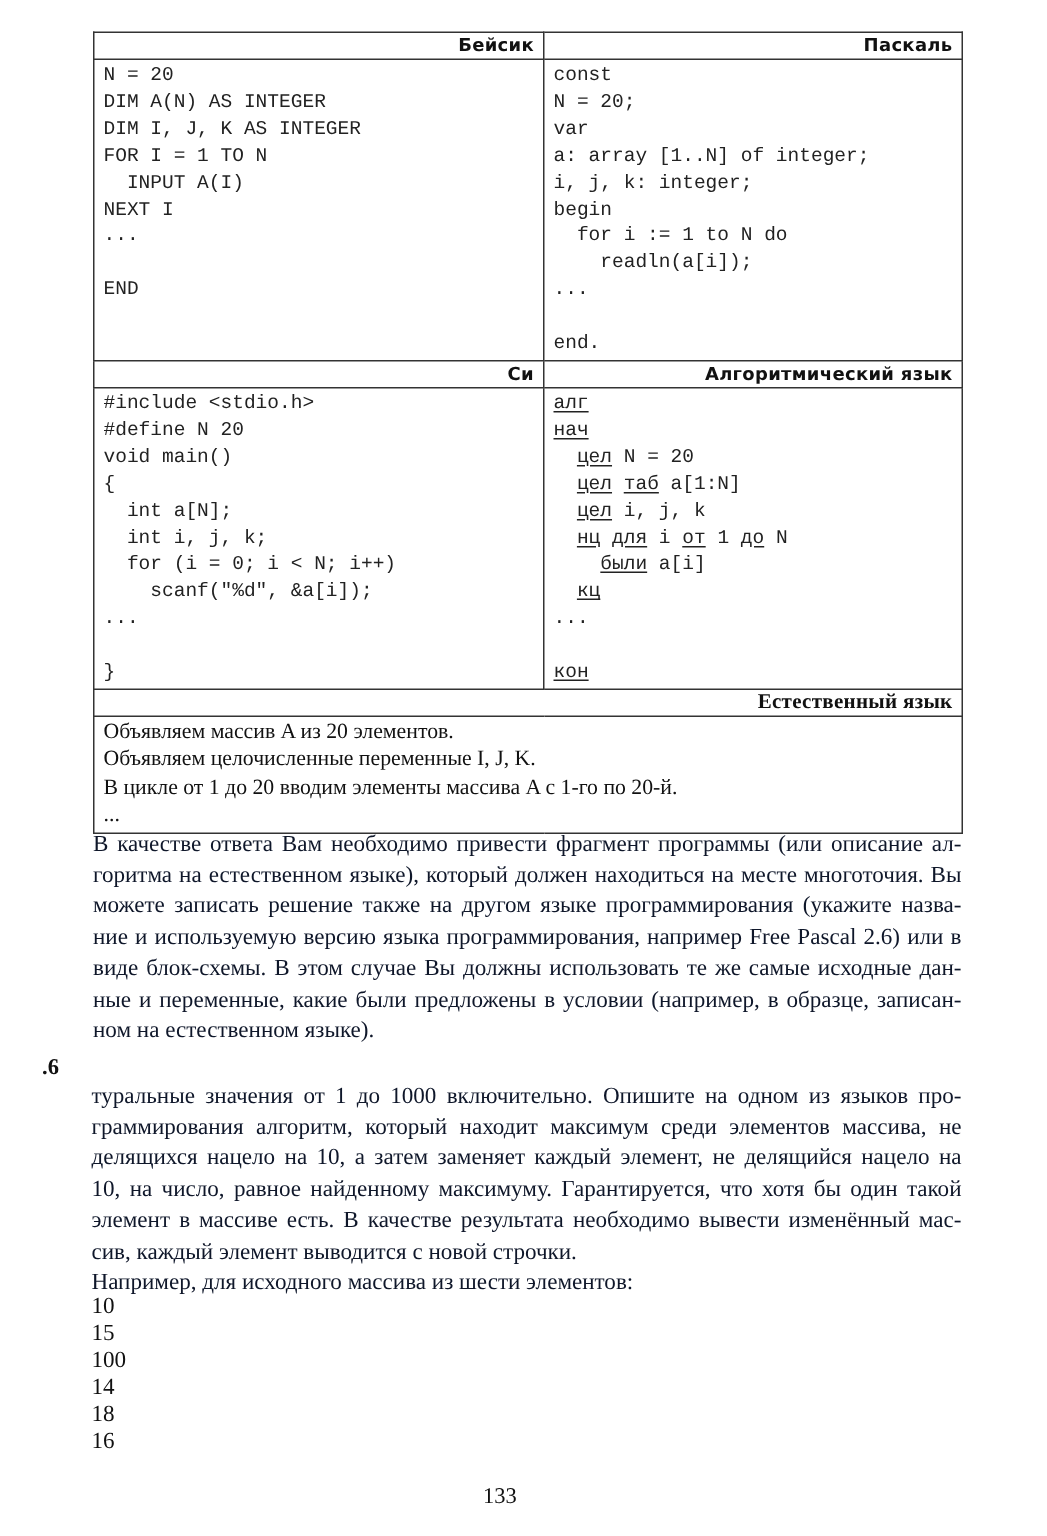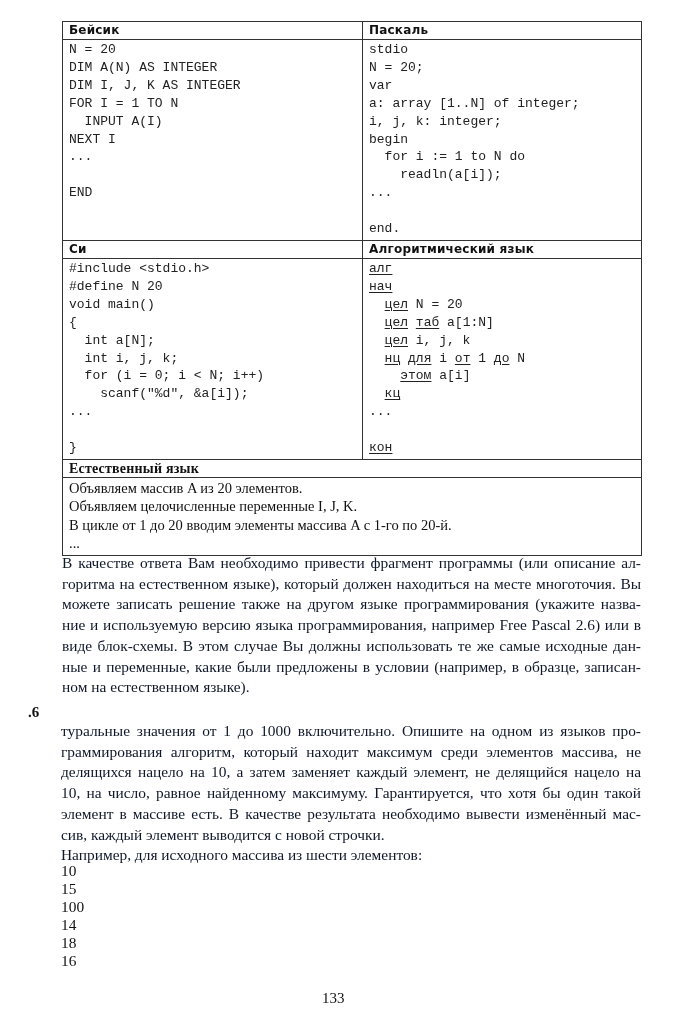--- a/index.html
+++ b/index.html
@@ -8,21 +8,21 @@
 
   table.code {
     position: absolute; left: 62px; top: 21px; width: 580px;
     border-collapse: collapse; table-layout: fixed;
   }
   table.code td {
     border: 1.3px solid #333; vertical-align: top; padding: 0 6px;
   }
   td.hdr {
     font-family: "DejaVu Sans", sans-serif; font-weight: bold; font-size: 12px;
-    height: 17px; line-height: 17px; letter-spacing: 0.2px;
+    height: 17px; line-height: 17px; letter-spacing: 0.2px; text-align: right;
   }
   td.hdr.serif { font-family: "Liberation Serif", serif; font-size: 14px; margin-left: 12px; }
   .col-left { width: 300px; }
   pre.src {
     margin: 0; padding: 1px 0 2px 0;
     font-family: "Liberation Mono", monospace; font-size: 13px; line-height: 17.9px;
     color: #222; white-space: pre;
   }
   .u { text-decoration: underline; text-underline-offset: 2px; }
   .nat { font-family: "Liberation Serif", serif; font-size: 14.5px; line-height: 18.5px; padding: 1px 0 2px 0; }
@@ -68,21 +68,21 @@
 <span>DIM A(N) AS INTEGER</span>
 <span>DIM I, J, K AS INTEGER</span>
 <span>FOR I = 1 TO N</span>
 <span>  INPUT A(I)</span>
 <span>NEXT I</span>
 <span>...</span>
 
 <span>END</span></pre>
       </td>
       <td>
-        <pre class="src"><span>stdio</span>
+        <pre class="src"><span>const</span>
 <span>N = 20;</span>
 <span>var</span>
 <span>a: array [1..N] of integer;</span>
 <span>i, j, k: integer;</span>
 <span>begin</span>
 <span>  for i := 1 to N do</span>
 <span>    readln(a[i]);</span>
 <span>...</span>
 
 <span>end.</span></pre>
@@ -106,21 +106,21 @@
 
 <span>}</span></pre>
       </td>
       <td>
         <pre class="src"><span class="u">алг</span>
 <span class="u">нач</span>
   <span class="u">цел</span><span> N = 20</span>
   <span class="u">цел</span> <span class="u">таб</span><span> a[1:N]</span>
   <span class="u">цел</span><span> i, j, k</span>
   <span class="u">нц</span> <span class="u">для</span><span> i </span><span class="u">от</span><span> 1 </span><span class="u">до</span><span> N</span>
-    <span class="u">этом</span><span> a[i]</span>
+    <span class="u">были</span><span> a[i]</span>
   <span class="u">кц</span>
 <span>...</span>
 
 <span class="u">кон</span></pre>
       </td>
     </tr>
     <tr>
       <td colspan="2" class="hdr serif">Естественный язык</td>
     </tr>
     <tr>

